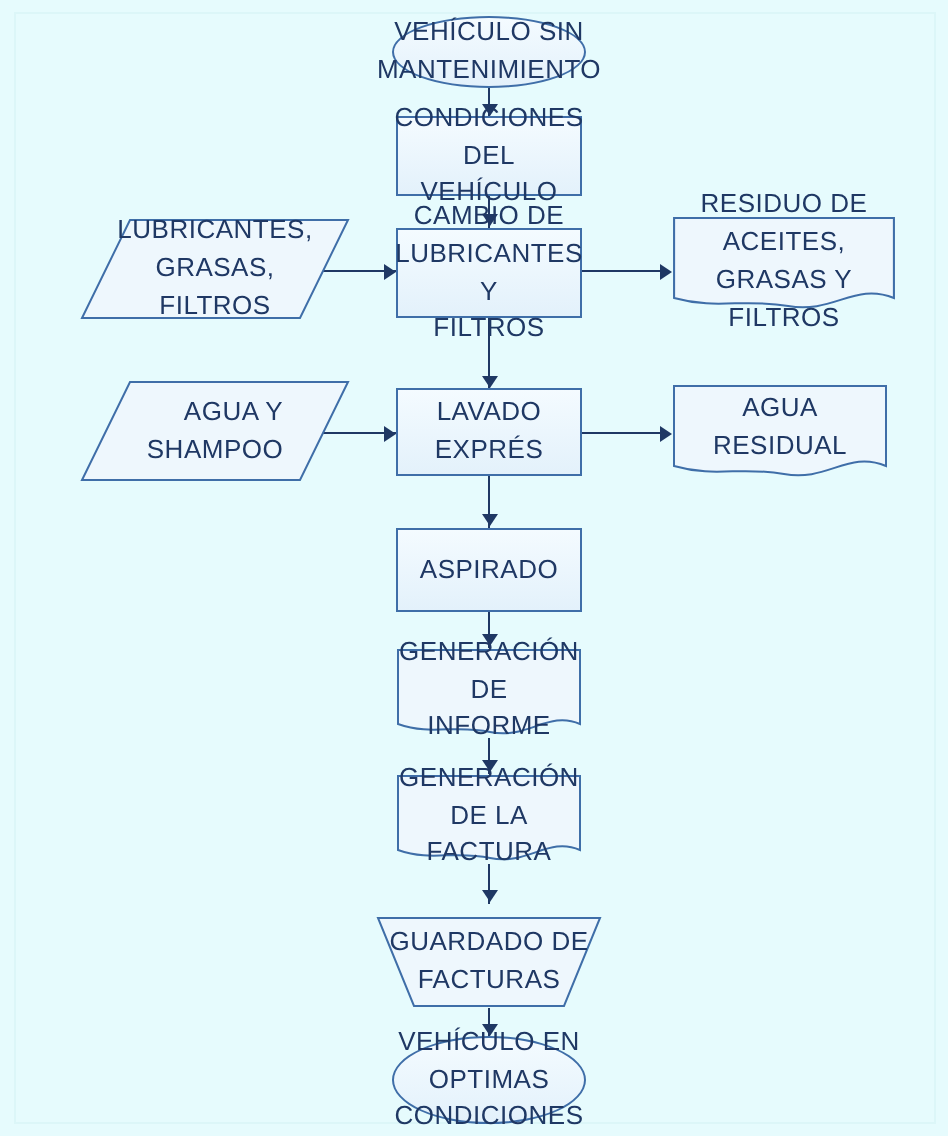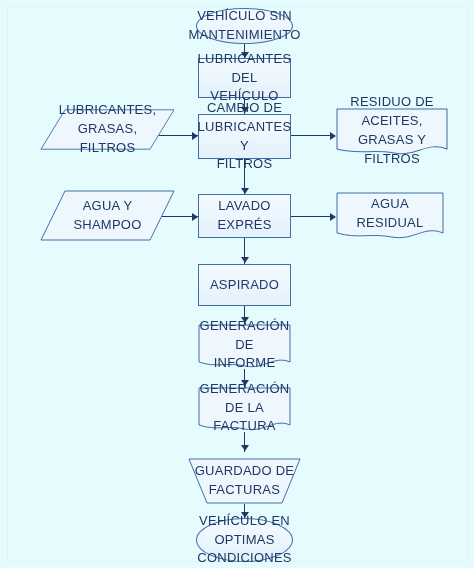--- a/index.html
+++ b/index.html
@@ -121,25 +121,25 @@
 
   <div class="line vline" style="left:244px;top:504px;height:14px;"></div>
   <div class="arrow arrow-down" style="left:240.5px;top:512px;"></div>
 
   <div class="node term" style="left:196px;top:8px;width:97px;height:36px;">
     <span class="lbl">VEHÍCULO SIN
 MANTENIMIENTO</span>
   </div>
 
   <div class="node proc" style="left:198px;top:58px;width:93px;height:40px;">
-    <span class="lbl">LUBRICANTES DEL
+    <span class="lbl">CONDICIONES DEL
 VEHÍCULO</span>
   </div>
 
-  <div class="node data-shape" style="left:40px;top:109px;width:135px;height:41px;">
+  <div class="node data-shape" style="left:40px;top:109px;width:135px;height:51px;">
     <svg viewBox="0 0 135 51" preserveAspectRatio="none">
       <polygon points="25,1 134,1 110,50 1,50" fill="#eef7fd" stroke="#3f6ea8" stroke-width="1"></polygon>
     </svg>
     <span class="lbl">LUBRICANTES,
 GRASAS,
 FILTROS</span>
   </div>
 
   <div class="node proc" style="left:198px;top:114px;width:93px;height:45px;">
     <span class="lbl">CAMBIO DE
@@ -149,21 +149,21 @@
 
   <div class="node doc" style="left:336px;top:108px;width:112px;height:50px;">
     <svg viewBox="0 0 108 50" preserveAspectRatio="none">
       <path d="M1,1 L107,1 L107,41 C88,33 78,49 56,45 C34,41 22,47 1,41 Z" fill="#eef7fd" stroke="#3f6ea8" stroke-width="1"></path>
     </svg>
     <span class="lbl" style="margin-top:-4px;">RESIDUO DE
 ACEITES, GRASAS Y
 FILTROS</span>
   </div>
 
-  <div class="node data-shape" style="left:40px;top:190px;width:135px;height:51px;">
+  <div class="node data-shape" style="left:40px;top:190px;width:135px;height:51px;text-align:right;">
     <svg viewBox="0 0 135 51" preserveAspectRatio="none">
       <polygon points="25,1 134,1 110,50 1,50" fill="#eef7fd" stroke="#3f6ea8" stroke-width="1"></polygon>
     </svg>
     <span class="lbl">AGUA Y
 SHAMPOO</span>
   </div>
 
   <div class="node proc" style="left:198px;top:194px;width:93px;height:44px;">
     <span class="lbl">LAVADO EXPRÉS</span>
   </div>

